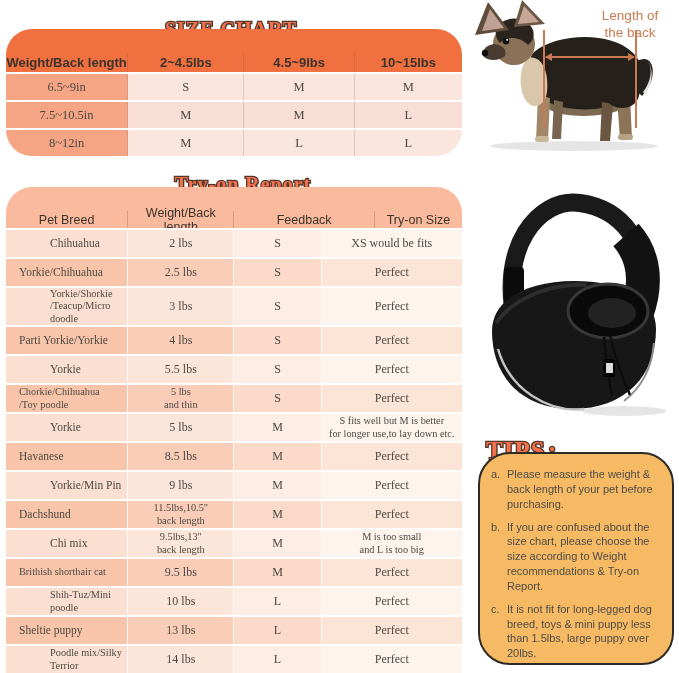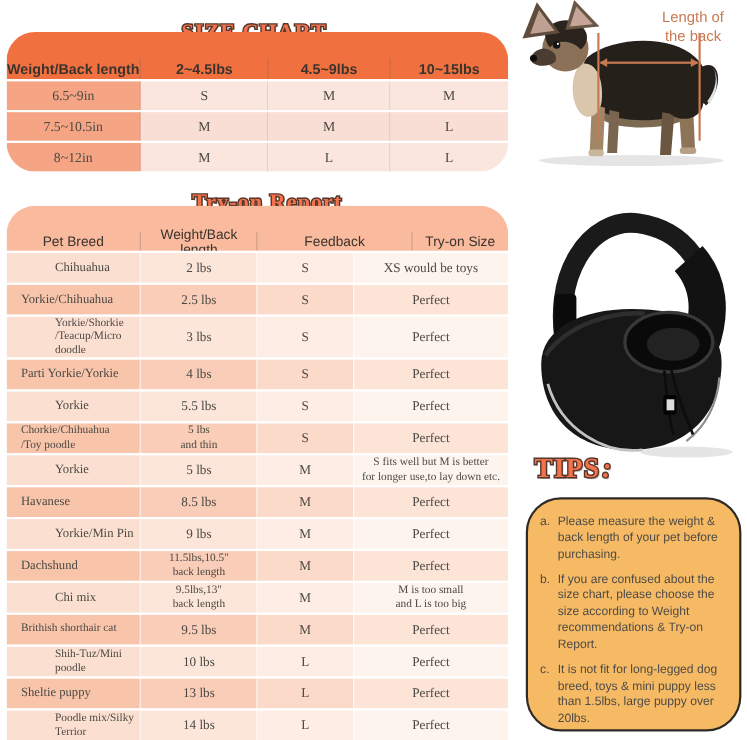--- a/index.html
+++ b/index.html
@@ -20,21 +20,21 @@
     color: var(--title_orange, #F4714C);
     -webkit-text-stroke: 2.6px var(--title_outline, #54382C);
     paint-order: stroke fill;
     text-shadow: 1.5px 1.5px 0 rgba(84,56,44,.35);
     text-align: center;
     white-space: nowrap;
     margin-top: 16px;
   }
   #sc-title { top: 2px; left: 0; width: 462px; font-size: 20px; }
   #to-title { top: 157px; left: 12px; width: 462px; font-size: 20px; }
-  #tips-title { top: 397px; left: 486px; width: auto; font-size: 25px; text-align: left; }
+  #tips-title { top: 421px; left: 486px; width: auto; font-size: 25px; text-align: left; }
   #tips-title .colon { font-style: italic; margin-left: 2px; }
 
   
   .tbl {
     position: absolute;
     left: 6px;
     width: 456px;
     display: flex;
     flex-direction: column;
     overflow: hidden;
@@ -176,21 +176,21 @@
         <div class="th to-c1">Pet Breed</div>
         <div class="th to-c2">Weight/Back length</div>
         <div class="th to-c4">Feedback</div>
         <div class="th to-c3">Try-on Size</div>
       </div>
     <div class="tbody" id="to-body">
         <div class="row light">
           <div class="cell to-c1">Chihuahua</div>
           <div class="cell to-c2">2 lbs</div>
           <div class="cell to-c3">S</div>
-          <div class="cell to-c4">XS would be toys</div>
+          <div class="cell to-c4">XS would be fits</div>
         </div>
         <div class="row dark">
           <div class="cell to-c1">Yorkie/Chihuahua</div>
           <div class="cell to-c2">2.5 lbs</div>
           <div class="cell to-c3">S</div>
           <div class="cell to-c4">Perfect</div>
         </div>
         <div class="row light">
           <div class="cell to-c1 small">Yorkie/Shorkie
 /Teacup/Micro doodle</div>

